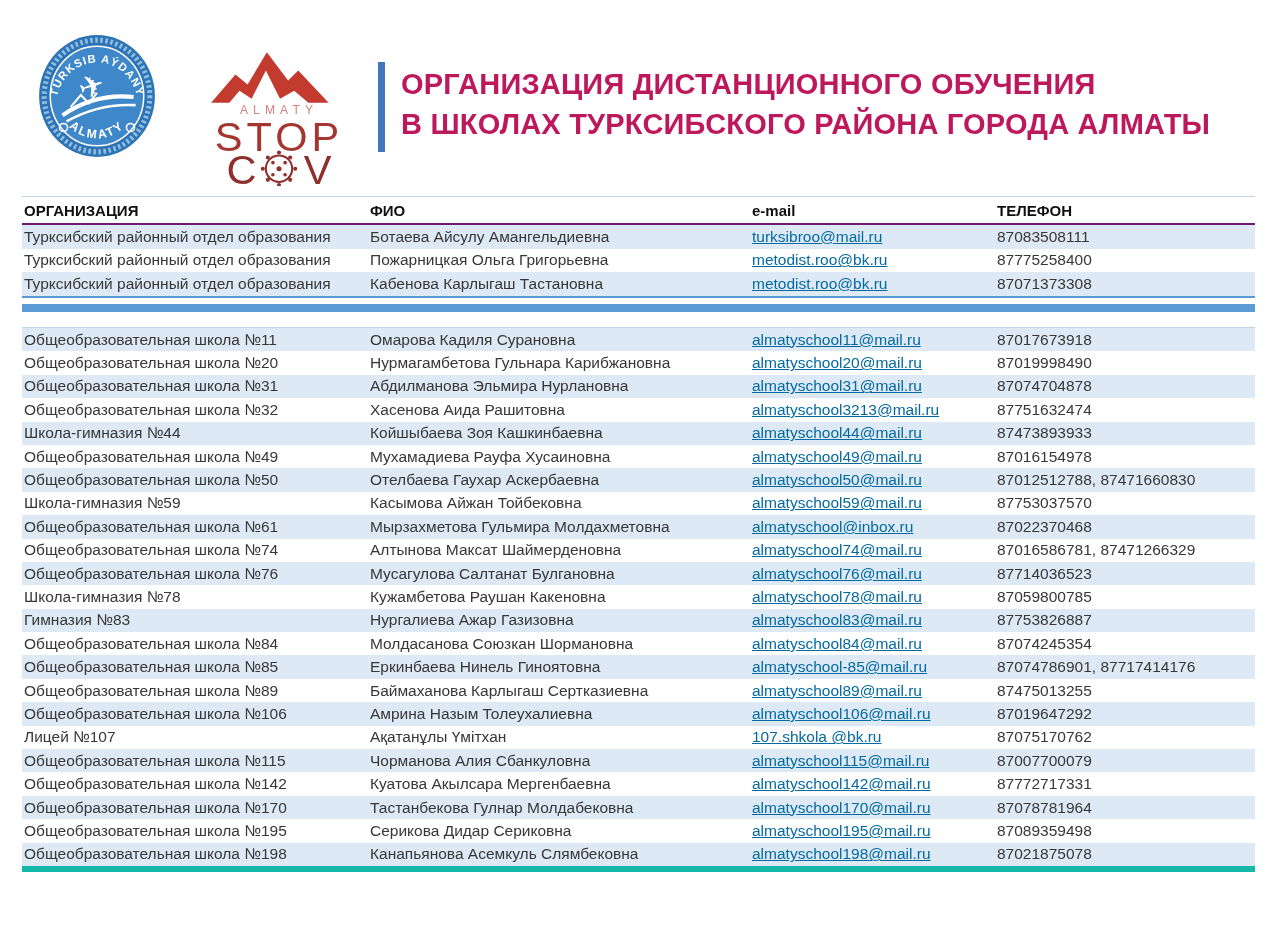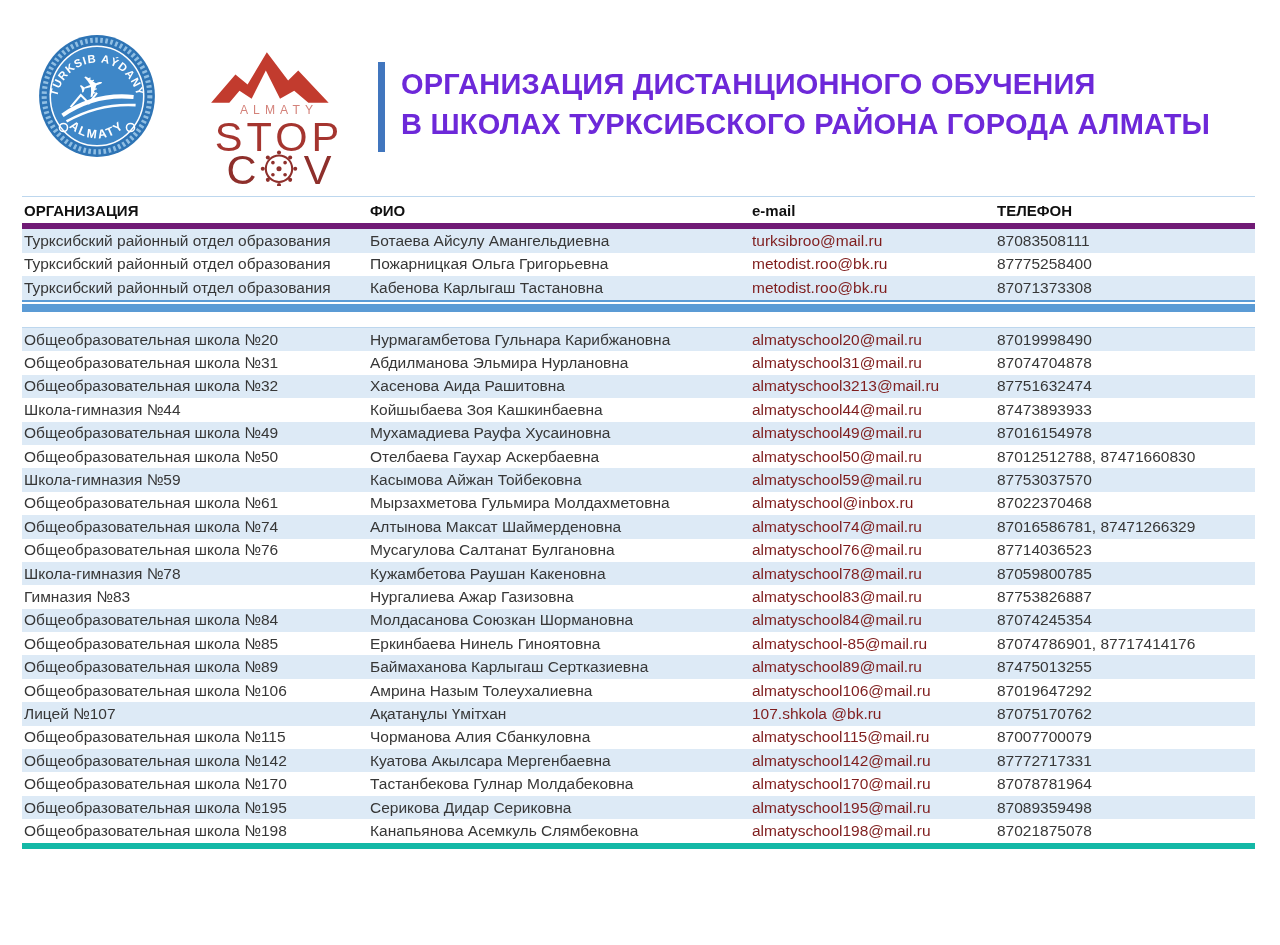--- a/index.html
+++ b/index.html
@@ -6,45 +6,45 @@
   .slide{
     position:relative;width:1280px;height:945px;background:#ffffff;
     font-family:"Liberation Sans",sans-serif;overflow:hidden;margin:0 auto;
   }
   
   .logo-turksib{position:absolute;left:36px;top:32px;}
   .logo-stopcov{position:absolute;left:203px;top:42px;}
   .accent-bar{position:absolute;left:378px;top:62px;width:7px;height:90px;background:#4176BE;}
   .title-block{
     position:absolute;left:401px;top:64px;width:860px;
-    color:#6d28d9;font-weight:bold;font-size:29px;line-height:40px;letter-spacing:.2px;
+    color:#be185d;font-weight:bold;font-size:29px;line-height:40px;letter-spacing:.2px;
     white-space:nowrap;
   }
   
   .tbl{
     position:absolute;left:22px;width:1233px;
     border-collapse:collapse;table-layout:fixed;
     font-size:15.5px;color:#373737;
   }
   .tbl td,.tbl th{padding:0 4px 0 2px;overflow:hidden;white-space:nowrap;}
   .contacts{top:196px;}
   .contacts th{
     height:26px;text-align:left;font-weight:bold;color:#101010;font-size:15px;
-    border-top:1px solid #BDD7EE;border-bottom:6px solid #701a75;
+    border-top:1px solid #BDD7EE;border-bottom:2px solid #701a75;
   }
   .contacts tbody td{height:23.5px;}
   .contacts tbody tr:nth-child(odd){background:#DDEAF6;}
   .contacts tbody tr:last-child td{border-bottom:2px solid #5B9BD5;}
   .separator-bar{position:absolute;left:22px;top:304px;width:1233px;height:8px;background:#5B9BD5;}
   .schools{top:327px;}
   .schools tbody td{height:23.4px;}
   .schools tbody tr:first-child td{border-top:1px solid #BDD7EE;}
   .schools tbody tr:nth-child(odd){background:#DDEAF6;}
   .schools tbody tr:last-child td{border-bottom:6px solid #14b8a6;}
-  a.email-link{color:#7f1d1d;cursor:pointer;}
+  a.email-link{color:#0369a1;text-decoration:underline;cursor:pointer;}
 </style>
 </head>
 <body>
 
 <div class="slide">
 
   <svg class="logo-turksib" width="122" height="128" viewBox="0 0 120 126" aria-hidden="true">
     <defs>
       <path id="arcTop" d="M 20,72 A 40,42 0 1 1 100,72" fill="none"></path>
       <path id="arcBot" d="M 21,72 A 40,42 0 0 0 99,72" fill="none"></path>
@@ -138,20 +138,26 @@
 
   <table class="tbl schools">
     <colgroup>
       <col style="width:346px">
         <col style="width:382px">
         <col style="width:245px">
         <col style="width:260px">
     </colgroup>
     <tbody id="schools-body">
         <tr>
+          <td>Общеобразовательная школа №11</td>
+          <td>Омарова Кадиля Сурановна</td>
+          <td><a class="email-link">almatyschool11@mail.ru</a></td>
+          <td>87017673918</td>
+        </tr>
+        <tr>
           <td>Общеобразовательная школа №20</td>
           <td>Нурмагамбетова Гульнара Карибжановна</td>
           <td><a class="email-link">almatyschool20@mail.ru</a></td>
           <td>87019998490</td>
         </tr>
         <tr>
           <td>Общеобразовательная школа №31</td>
           <td>Абдилманова Эльмира Нурлановна</td>
           <td><a class="email-link">almatyschool31@mail.ru</a></td>
           <td>87074704878</td>

